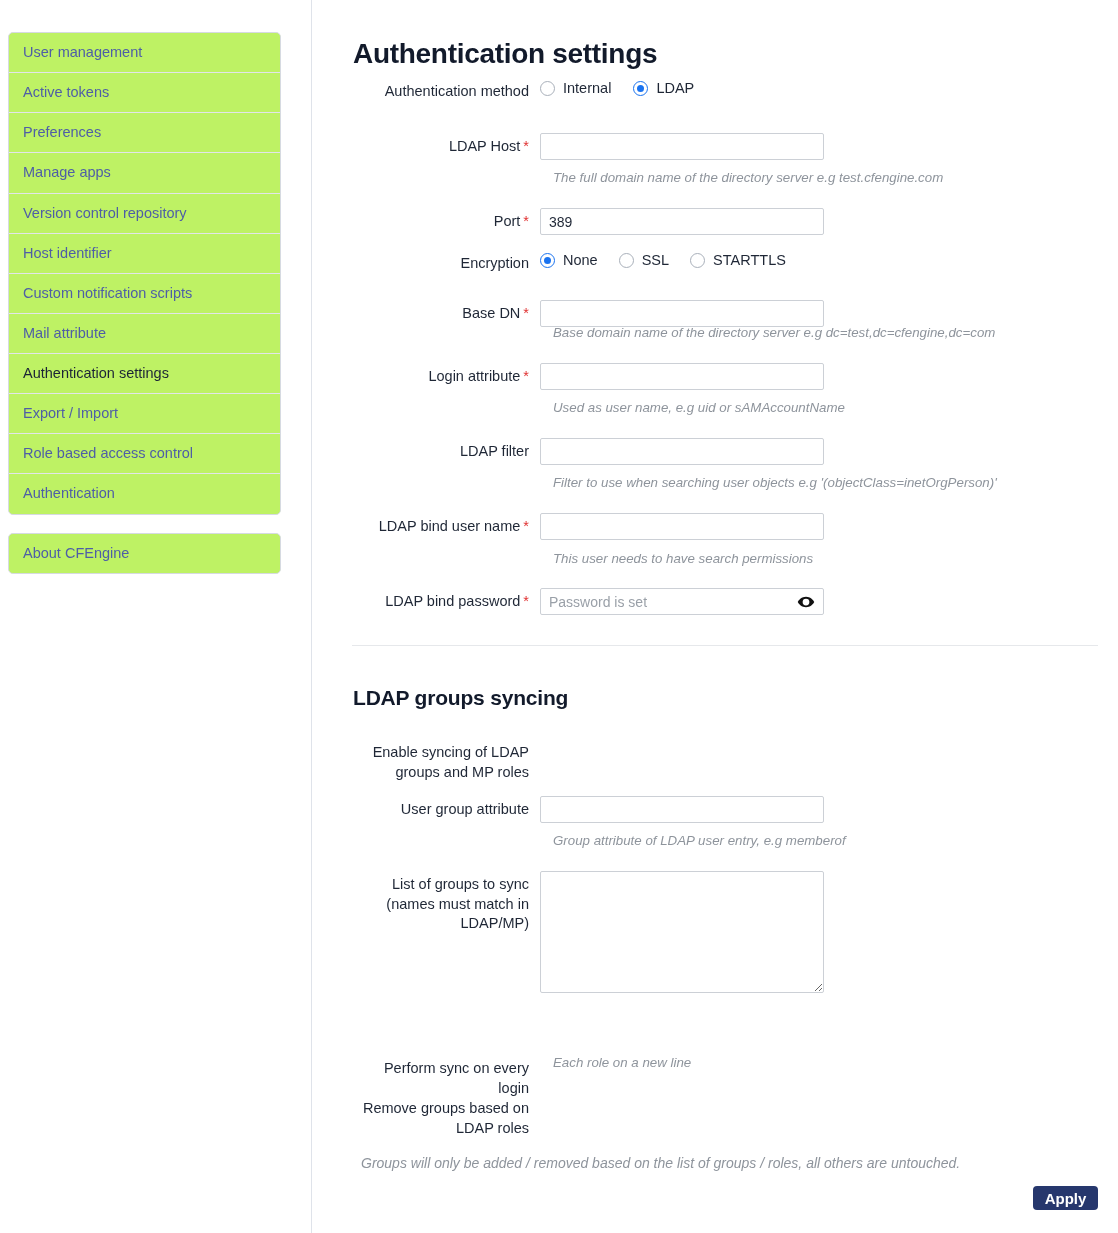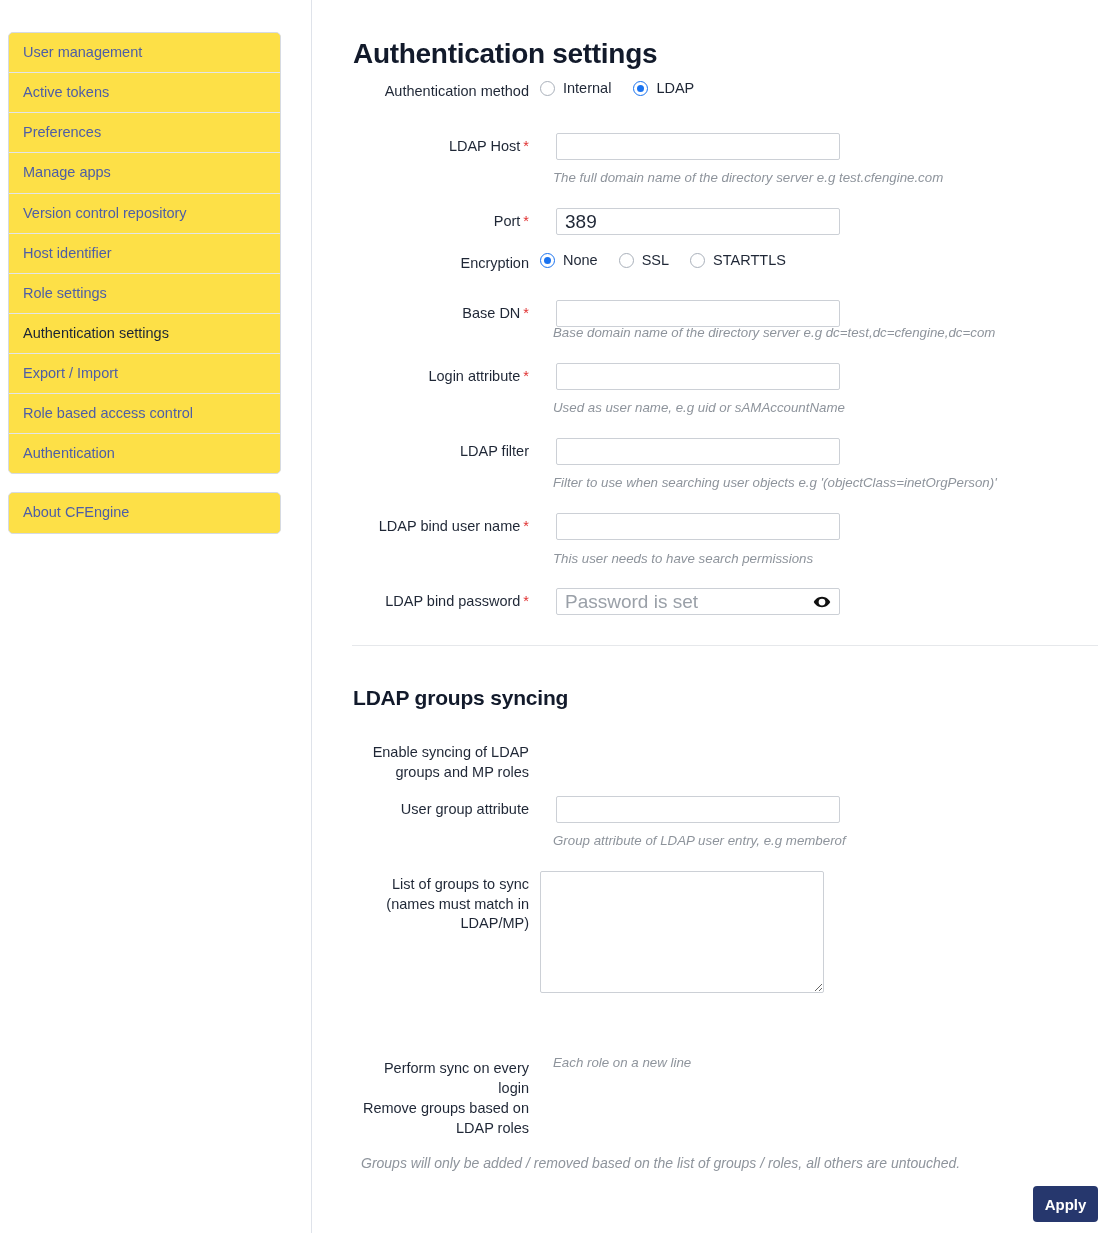--- a/index.html
+++ b/index.html
@@ -17,21 +17,21 @@
     position: absolute; left: 0; top: 0;
     width: 312px; height: 1233px;
     border-right: 1px solid #dfe3ea;
     background: #fff;
   }
   .nav-card {
     margin: 32px 30px 0 8px;
     border: 1px solid #d6dae1;
     border-radius: 5px;
     overflow: hidden;
-    background: #fde047;
+    background: #bef264;
   }
   .nav-card.second { margin-top: 18px; }
   .nav-item {
     display: block;
     padding: 10px 0 11px 14px;
     font-size: 14.5px;
     color: #4e5ea6;
     border-bottom: 1px solid #e2e5ea;
     cursor: pointer;
     line-height: 1.25;
@@ -78,25 +78,24 @@
   .req { color: #e03131; margin-left: 3px; }
 
   .ctl { position: relative; }
 
   .inp {
     width: 284px; height: 27px;
     border: 1px solid #ccd0d6;
     border-radius: 2px;
     background: #fff;
     font-family: "Liberation Sans", sans-serif;
-    font-size: 19px;
+    font-size: 14px;
     color: #1f2736;
     padding: 0 8px;
     outline: none;
-    margin-left: 16px;
   }
   .inp::placeholder { color: #9aa0a8; }
   .inp.pw { padding-right: 34px; }
 
   .ta {
     width: 284px; height: 122px;
     border: 1px solid #ccd0d6;
     border-radius: 2px;
     background: #fff;
     font-family: "Liberation Sans", sans-serif;
@@ -149,21 +148,21 @@
     transform: rotate(42deg);
   }
 
   .footnote {
     position: absolute; left: 41px; top: 1155px;
     font-size: 14px; font-style: italic; color: #8e949c; margin-left: 8px;
   }
 
   .apply {
     position: absolute; left: 721px; top: 1186px;
-    width: 65px; height: 36px;
+    width: 65px; height: 24px;
     background: #26376d;
     color: #fff;
     font-family: "Liberation Sans", sans-serif;
     font-size: 15px; font-weight: bold;
     border: none; border-radius: 4px;
     cursor: pointer;
   }
 </style>
 </head>
 <body>
@@ -171,21 +170,22 @@
 <div class="page">
 
   <nav class="sidebar">
     <div class="nav-card">
       <div class="nav-item">User management</div>
       <div class="nav-item">Active tokens</div>
       <div class="nav-item">Preferences</div>
       <div class="nav-item">Manage apps</div>
       <div class="nav-item">Version control repository</div>
       <div class="nav-item">Host identifier</div>
-      <div class="nav-item">Role settings</div>
+      <div class="nav-item">Custom notification scripts</div>
+      <div class="nav-item">Mail attribute</div>
       <div class="nav-item active">Authentication settings</div>
       <div class="nav-item">Export / Import</div>
       <div class="nav-item">Role based access control</div>
       <div class="nav-item">Authentication</div>
     </div>
     <div class="nav-card second">
       <div class="nav-item">About CFEngine</div>
     </div>
   </nav>
 

